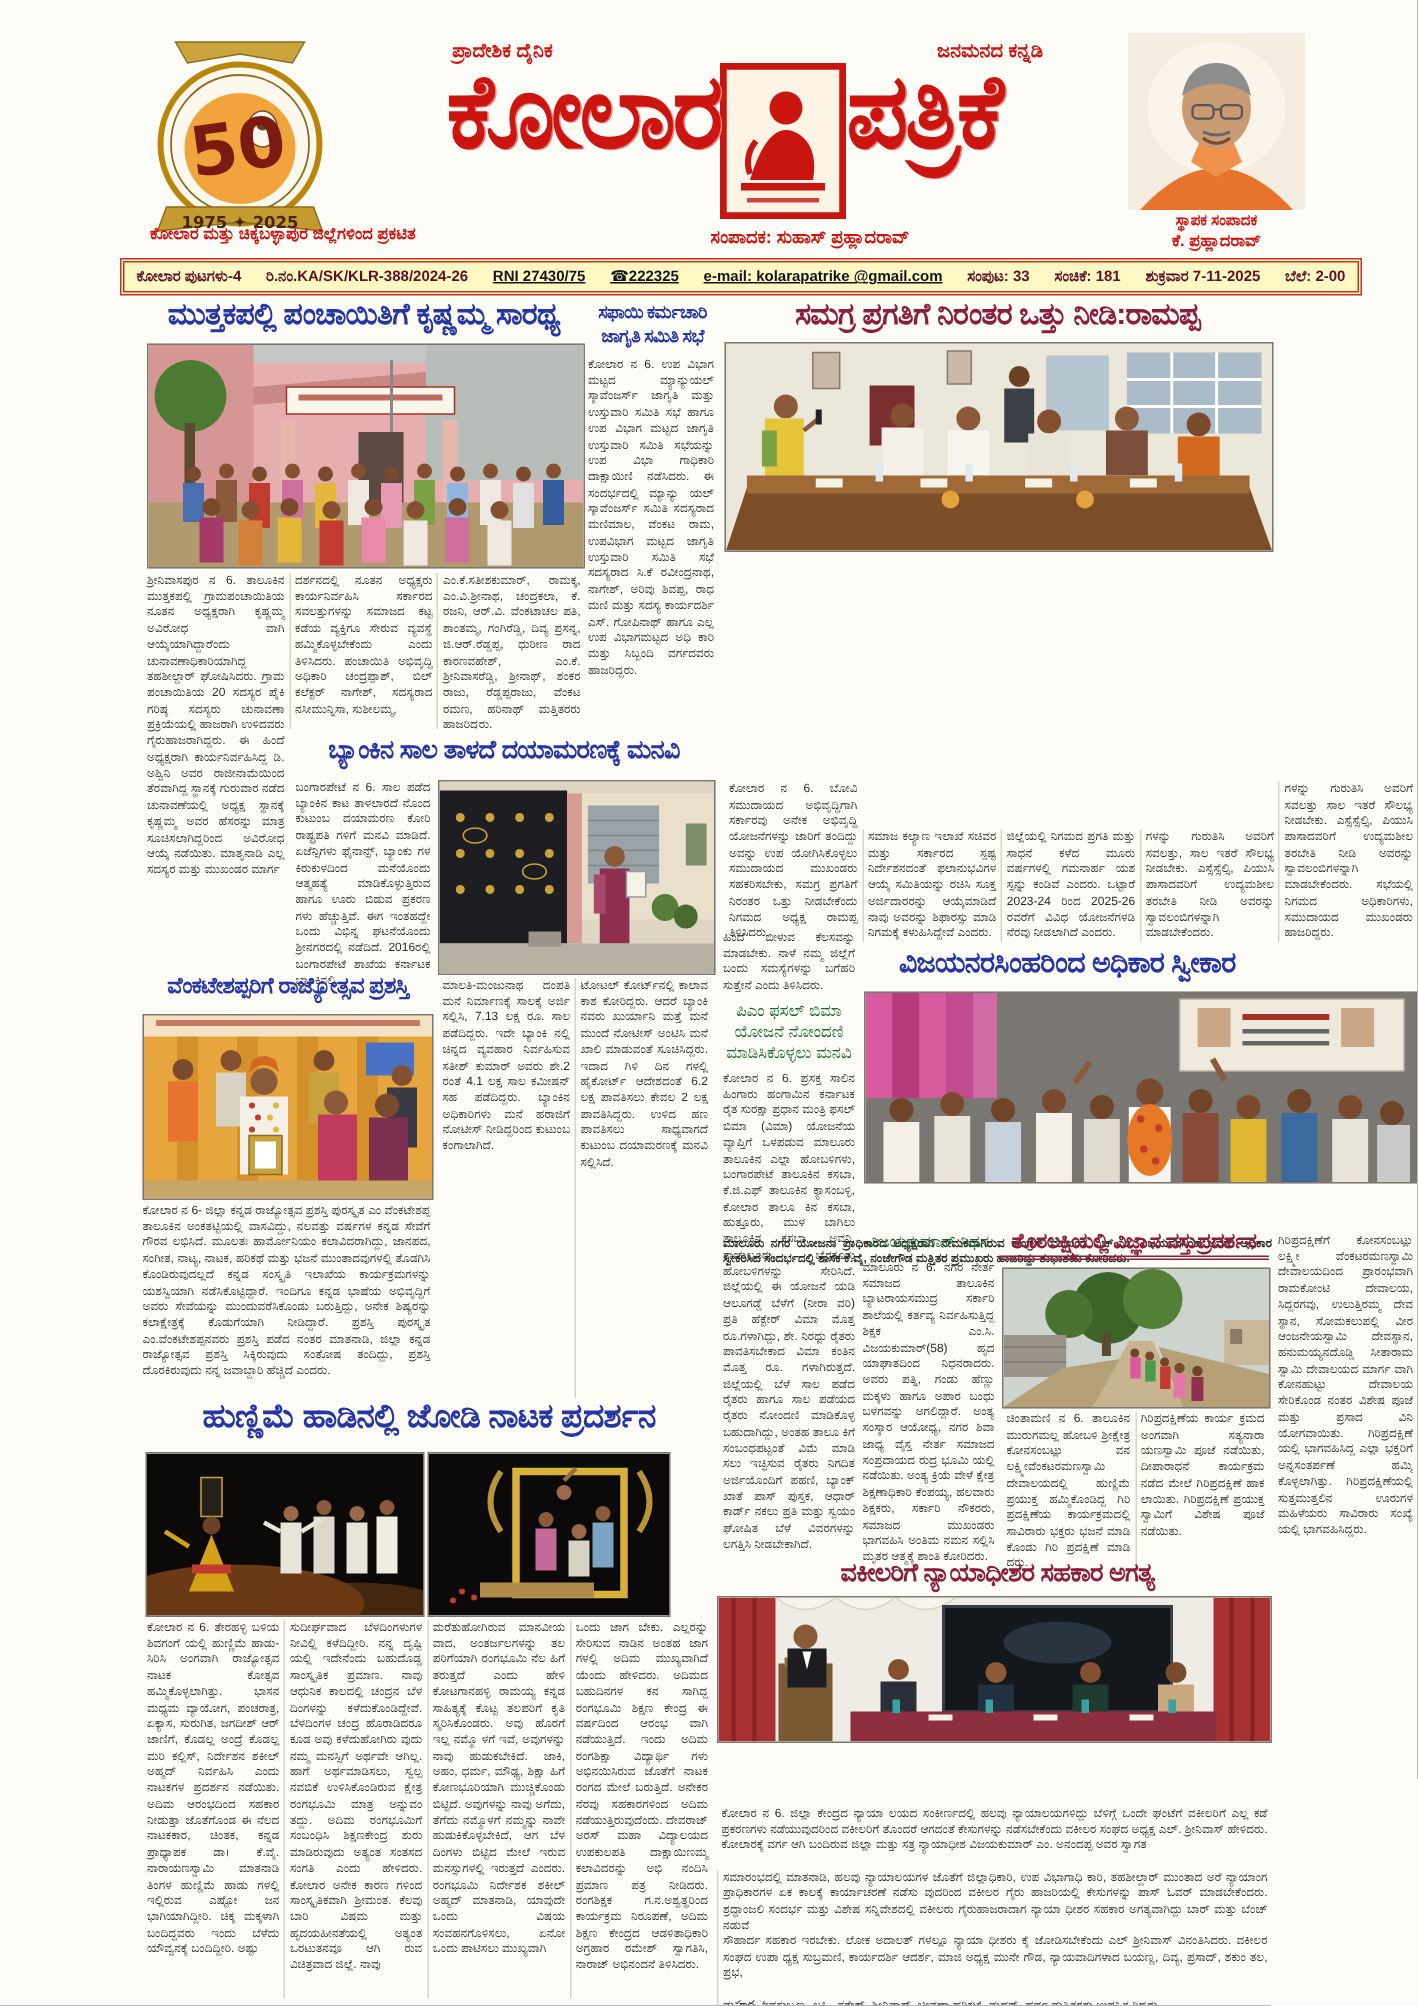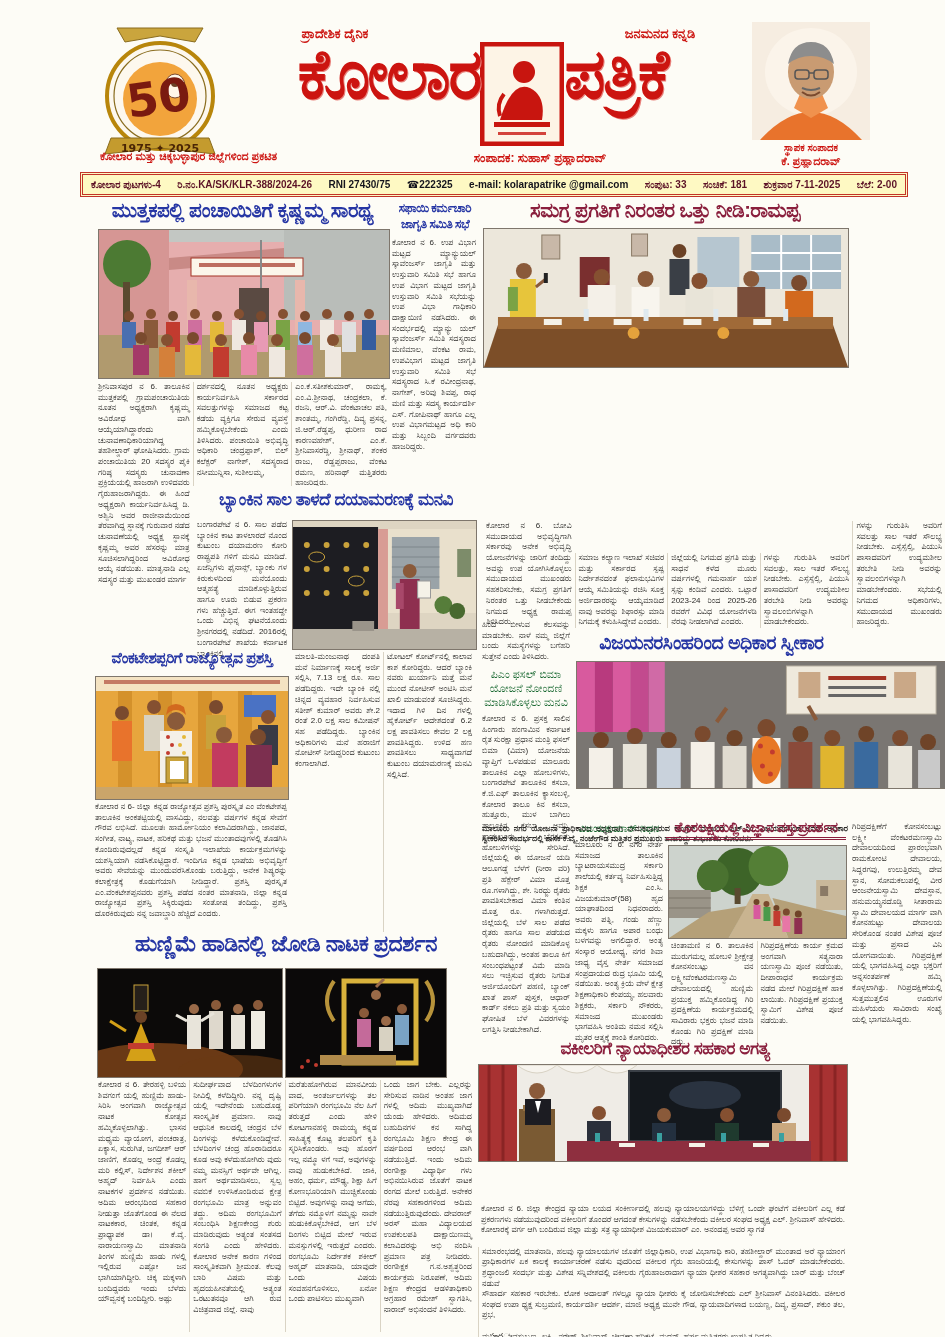--- a/index.html
+++ b/index.html
@@ -23,21 +23,21 @@
   .cols > div{flex:1;padding:0 3px;overflow:hidden;}
   .cols > div + div{border-left:1px solid #d9d3c4;}
   .caption{font-size:8px;line-height:1.3;font-weight:bold;color:#2b2a28;text-align:justify;overflow:hidden;}
   
   .red-tag{color:#cc1410;font-weight:bold;text-align:center;}
   .masthead-word{color:#cc1410;font-weight:800;font-size:64px;line-height:1;transform:scaleY(1.08);letter-spacing:-2px;text-shadow:1px 1px 0 #e8837d;}
   .infobar{
     border:3px double #c23328;background:#fef9c3;display:flex;align-items:center;
     justify-content:space-between;padding:0 8px;font-size:10px;font-weight:bold;color:#5c1226;
   }
-  .infobar .lat{color:#14141c;}
+  .infobar .lat{color:#14141c;text-decoration:underline;}
   .rule-under{border-bottom:3px double #8a1f3d;}
 </style>
 </head>
 <body>
 
 <div id="page">
 
   <div class="abs" style="left:95px;top:22px;width:130px;height:148px;">
     <svg viewBox="0 0 130 148">
       <polygon points="22,6 108,6 100,20 65,14 30,20" fill="#caa53d" stroke="#8a6d1f"></polygon>
@@ -207,21 +207,21 @@
       <rect x="108" y="58" width="20" height="50" fill="#8e2f4f"></rect>
       <rect x="104" y="62" width="8" height="26" fill="#a8486a"></rect>
       <rect x="126" y="60" width="13" height="17" fill="#f5f2e8" stroke="#999"></rect>
       <circle cx="152" cy="84" r="9" fill="#567d3a"></circle>
         <circle cx="166" cy="90" r="8" fill="#48692f"></circle>
       <rect x="0" y="108" width="185" height="20" fill="#b7b1a4"></rect>
       <rect x="60" y="100" width="22" height="10" fill="#9a948a"></rect>
     </svg>
   </div>
   <div class="abs cols" style="left:292px;top:652px;width:183px;height:280px;">
-    <div class="body-txt">ಮಾಲತಿ-ಮಂಜುನಾಥ ದಂಪತಿ ಮನೆ ನಿರ್ಮಾಣಕ್ಕೆ ಸಾಲಕ್ಕೆ ಅರ್ಜಿ ಸಲ್ಲಿಸಿ, 7.13 ಲಕ್ಷ ರೂ. ಸಾಲ ಪಡೆದಿದ್ದರು. ಇದೇ ಬ್ಯಾಂಕಿ ನಲ್ಲಿ ಚಿನ್ನದ ವ್ಯವಹಾರ ನಿರ್ವಹಿಸುವ ಸತೀಶ್ ಕುಮಾರ್ ಅವರು ಶೇ.2 ರಂತೆ 2.0 ಲಕ್ಷ ಸಾಲ ಕಮೀಷನ್ ಸಹ ಪಡೆದಿದ್ದರು. ಬ್ಯಾಂಕಿನ ಅಧಿಕಾರಿಗಳು ಮನೆ ಹರಾಜಿಗೆ ನೋಟೀಸ್ ನೀಡಿದ್ದರಿಂದ ಕುಟುಂಬ ಕಂಗಾಲಾಗಿದೆ.</div>
+    <div class="body-txt">ಮಾಲತಿ-ಮಂಜುನಾಥ ದಂಪತಿ ಮನೆ ನಿರ್ಮಾಣಕ್ಕೆ ಸಾಲಕ್ಕೆ ಅರ್ಜಿ ಸಲ್ಲಿಸಿ, 7.13 ಲಕ್ಷ ರೂ. ಸಾಲ ಪಡೆದಿದ್ದರು. ಇದೇ ಬ್ಯಾಂಕಿ ನಲ್ಲಿ ಚಿನ್ನದ ವ್ಯವಹಾರ ನಿರ್ವಹಿಸುವ ಸತೀಶ್ ಕುಮಾರ್ ಅವರು ಶೇ.2 ರಂತೆ 4.1 ಲಕ್ಷ ಸಾಲ ಕಮೀಷನ್ ಸಹ ಪಡೆದಿದ್ದರು. ಬ್ಯಾಂಕಿನ ಅಧಿಕಾರಿಗಳು ಮನೆ ಹರಾಜಿಗೆ ನೋಟೀಸ್ ನೀಡಿದ್ದರಿಂದ ಕುಟುಂಬ ಕಂಗಾಲಾಗಿದೆ.</div>
     <div class="body-txt">ಟೋಟಲ್ ಕೋರ್ಟ್‌ನಲ್ಲಿ ಕಾಲಾವ ಕಾಶ ಕೋರಿದ್ದರು. ಆದರೆ ಬ್ಯಾಂಕಿ ನವರು ಖುರ್ಯಾನಿ ಮತ್ತೆ ಮನೆ ಮುಂದೆ ನೋಟೀಸ್ ಅಂಟಿಸಿ ಮನೆ ಖಾಲಿ ಮಾಡುವಂತೆ ಸೂಚಿಸಿದ್ದರು. ಇದಾದ ಗಿಳಿ ದಿನ ಗಳಲ್ಲಿ ಹೈಕೋರ್ಟ್ ಆದೇಶದಂತೆ 6.2 ಲಕ್ಷ ಪಾವತಿಸಲು ಕೇವಲ 2 ಲಕ್ಷ ಪಾವತಿಸಿದ್ದರು. ಉಳಿದ ಹಣ ಪಾವತಿಸಲು ಸಾಧ್ಯವಾಗದೆ ಕುಟುಂಬ ದಯಾಮರಣಕ್ಕೆ ಮನವಿ ಸಲ್ಲಿಸಿದೆ.</div>
   </div>
 
   <div class="abs hl hl-blue" style="left:95px;top:650px;width:194px;font-size:15px;">ವೆಂಕಟೇಶಪ್ಪರಿಗೆ ರಾಜ್ಯೋತ್ಸವ ಪ್ರಶಸ್ತಿ</div>
   <div class="abs photo" style="left:95px;top:676px;width:192px;height:122px;">
     <svg viewBox="0 0 192 122" preserveAspectRatio="none">
       <rect width="192" height="122" fill="#e7a63d"></rect>
       <rect x="22" y="0" width="14" height="122" fill="#d4912b"></rect>
         <rect x="62" y="0" width="14" height="122" fill="#d4912b"></rect>
       <rect x="102" y="0" width="14" height="122" fill="#d4912b"></rect>

